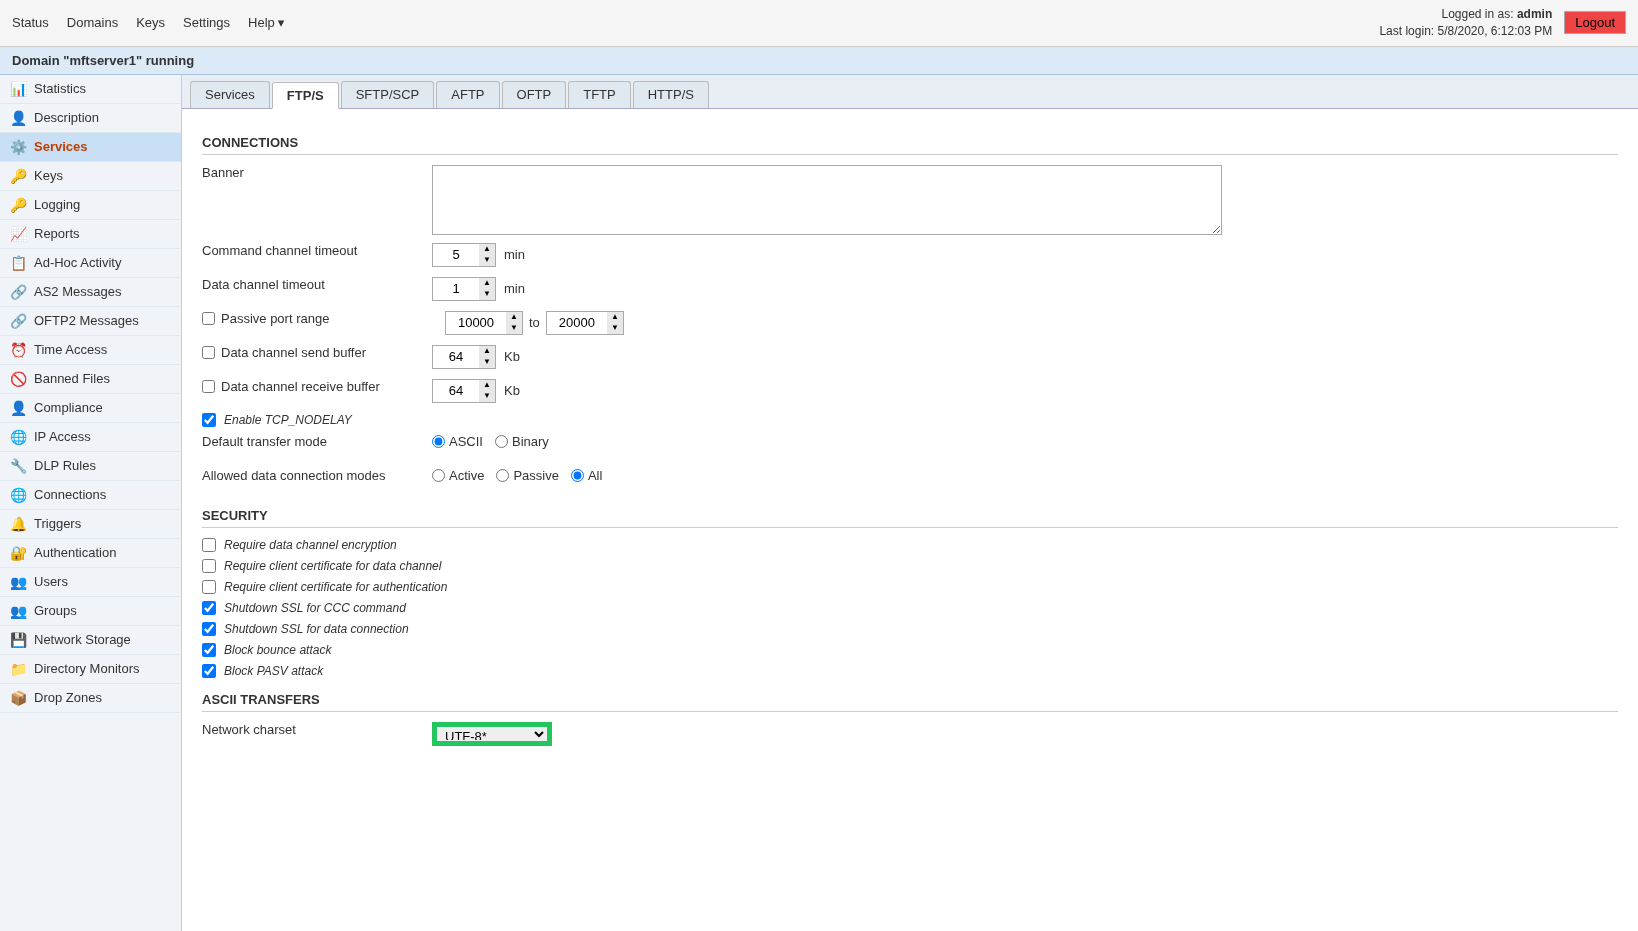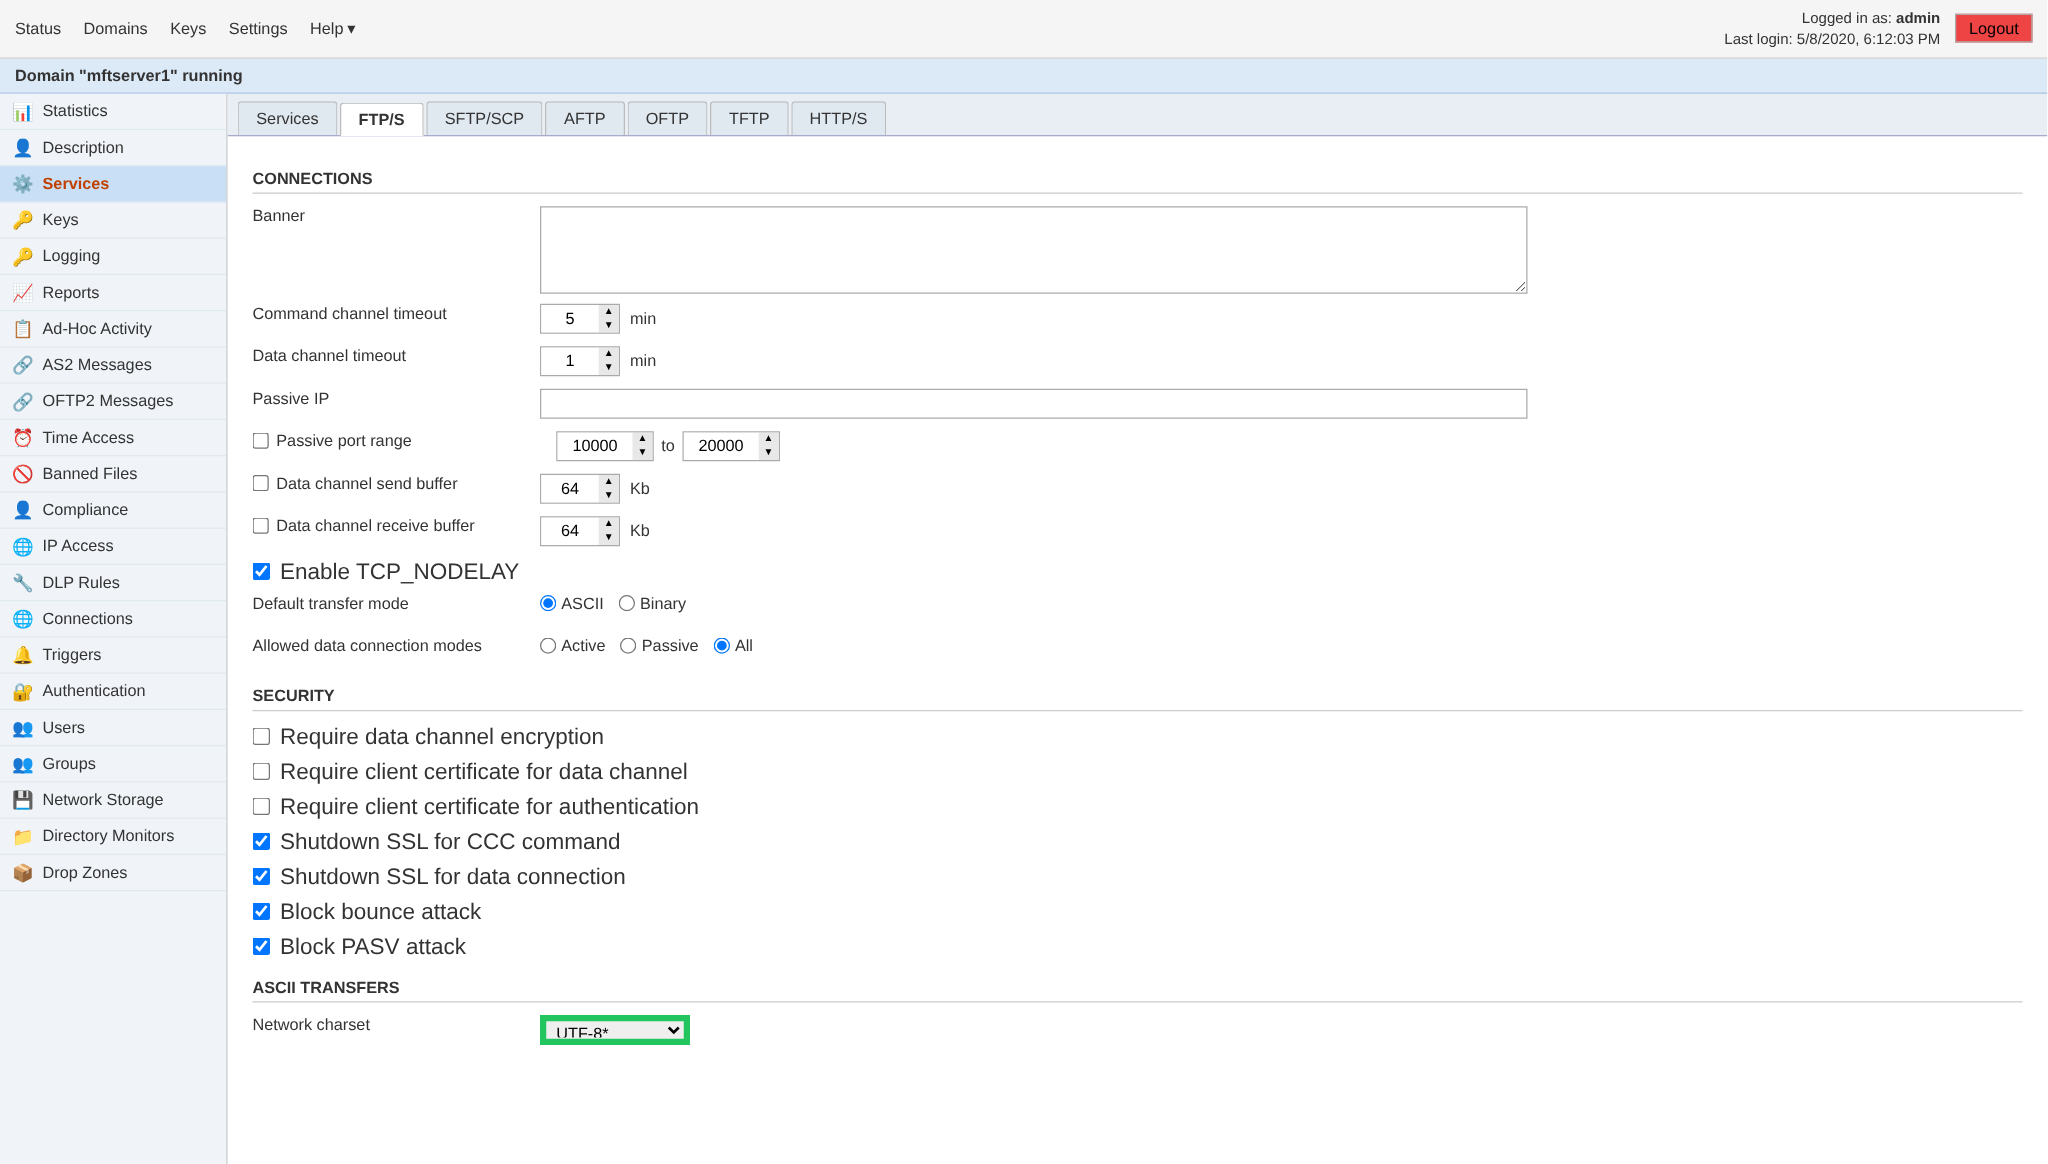--- a/index.html
+++ b/index.html
@@ -166,21 +166,21 @@
 
     .unit-label { font-size: 13px; margin-left: 2px; }
 
     .checkbox-row {
       display: flex;
       align-items: center;
       margin-bottom: 7px;
       gap: 8px;
     }
     .checkbox-row input[type="checkbox"] { width: 14px; height: 14px; }
-    .checkbox-row label { font-size: 18px; }
+    .checkbox-row label { font-size: 12px; font-style: italic; }
 
     .radio-group { display: flex; align-items: center; gap: 12px; }
     .radio-group label { display: flex; align-items: center; gap: 4px; font-size: 13px; }
 
     select.select-input {
       height: 24px;
       border: 5px solid #22c55e;
       font-size: 13px;
       padding: 1px 4px;
       width: 120px;
@@ -353,26 +353,20 @@
             <input type="text" value="1" style="">
             <div class="spinner-btns">
               <button>▲</button>
               <button>▼</button>
             </div>
           </div>
           <span class="unit-label">min</span>
         </div>
       </div>
 
-      <div class="form-row">
-        <div class="form-label">Passive IP</div>
-        <div class="form-control-area">
-          <input type="text" class="text-input passive-ip" style="">
-        </div>
-      </div>
 
       <div class="form-row">
         <div class="form-label" style="display:flex;align-items:center;gap:6px;">
           <input type="checkbox" style="">
           <span>Passive port range</span>
         </div>
         <div class="form-control-area port-range">
           <div class="spinner-input">
             <input type="text" value="10000" style="">
             <div class="spinner-btns">

